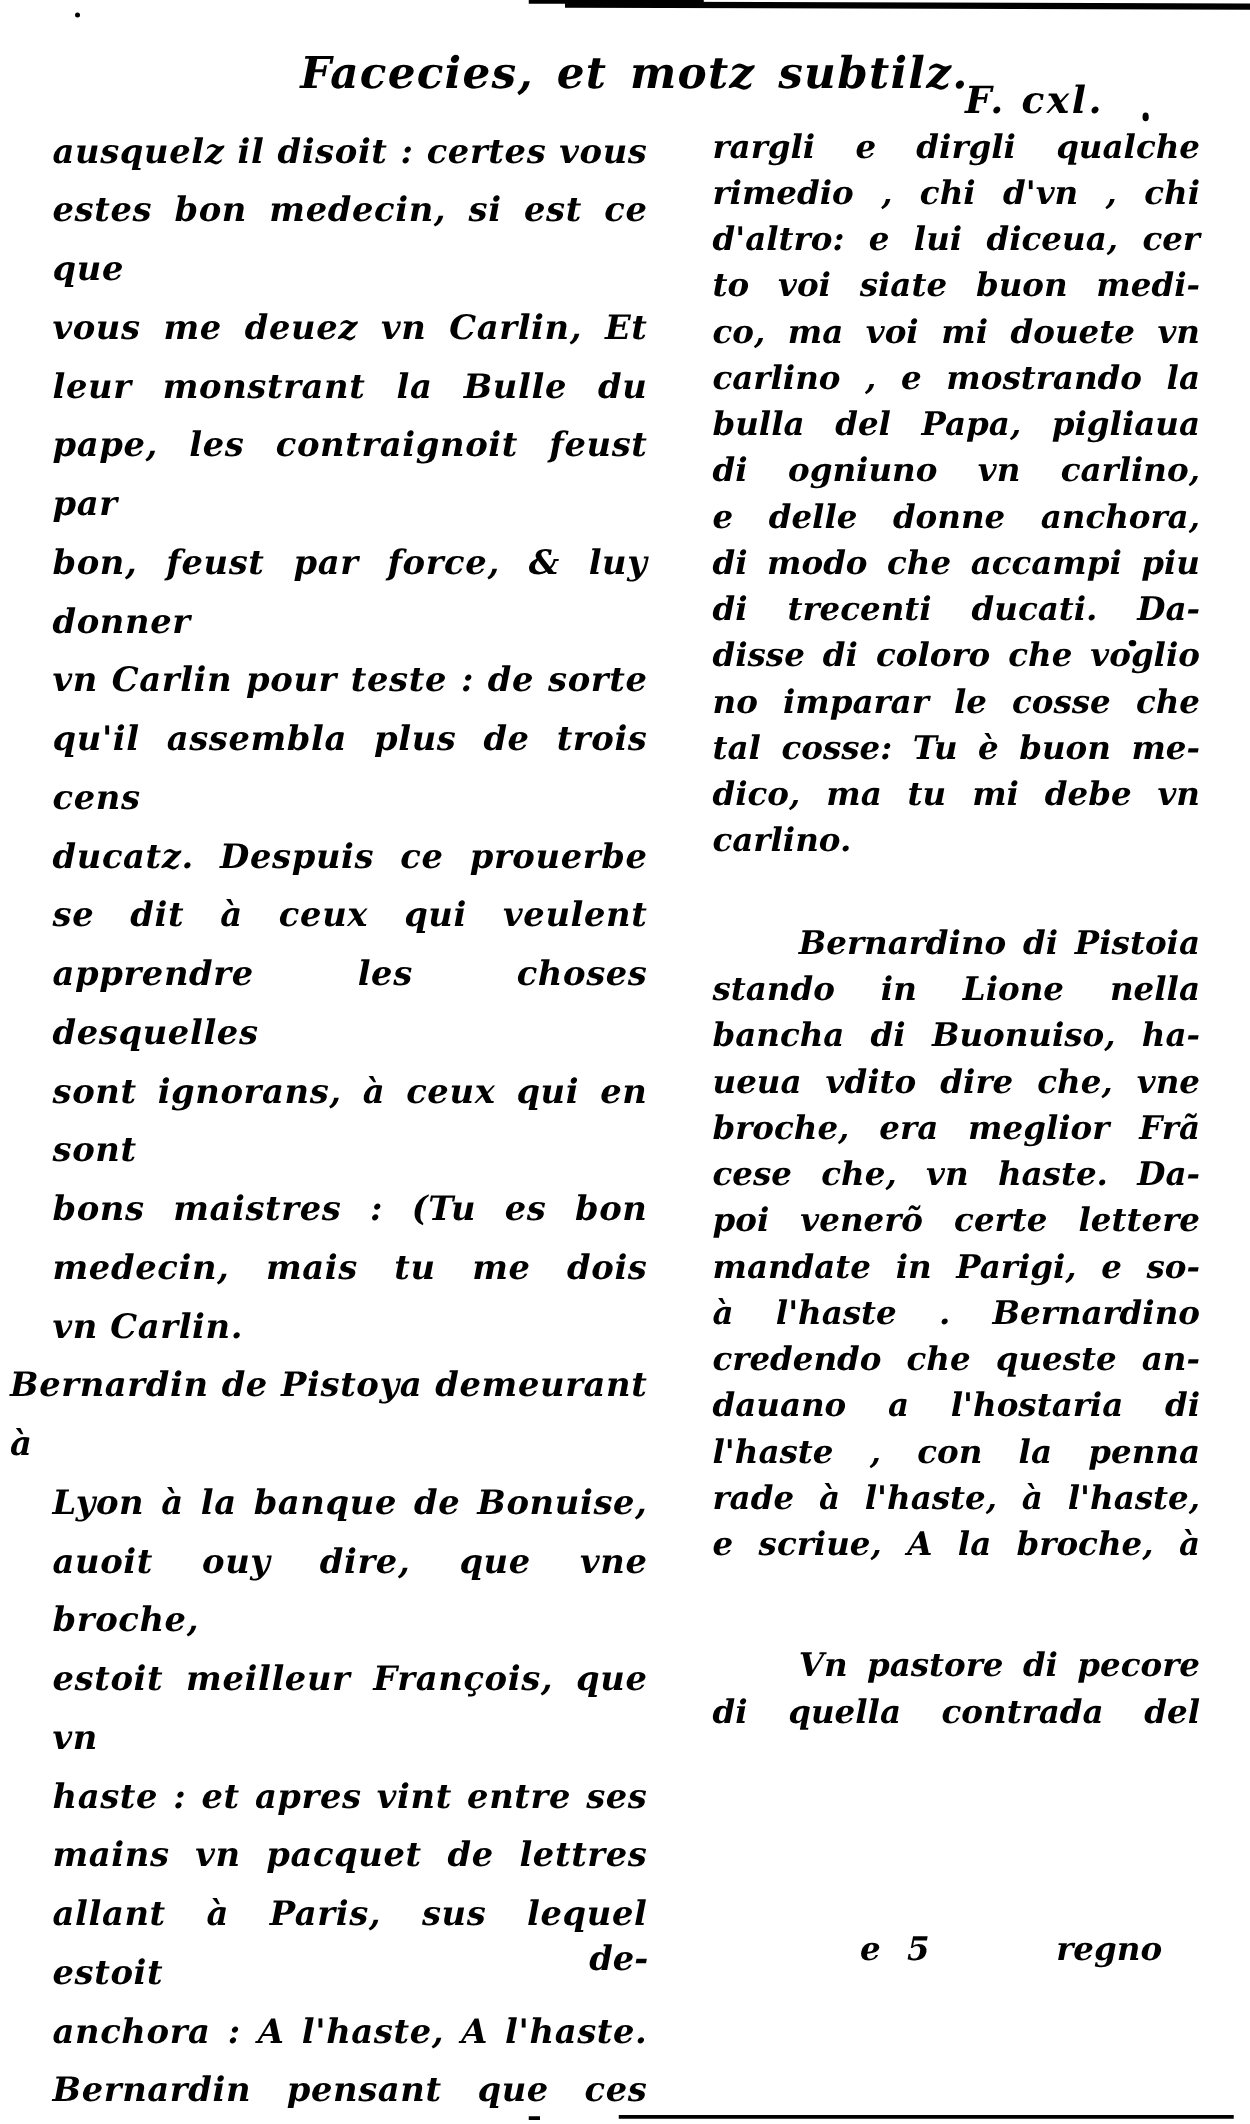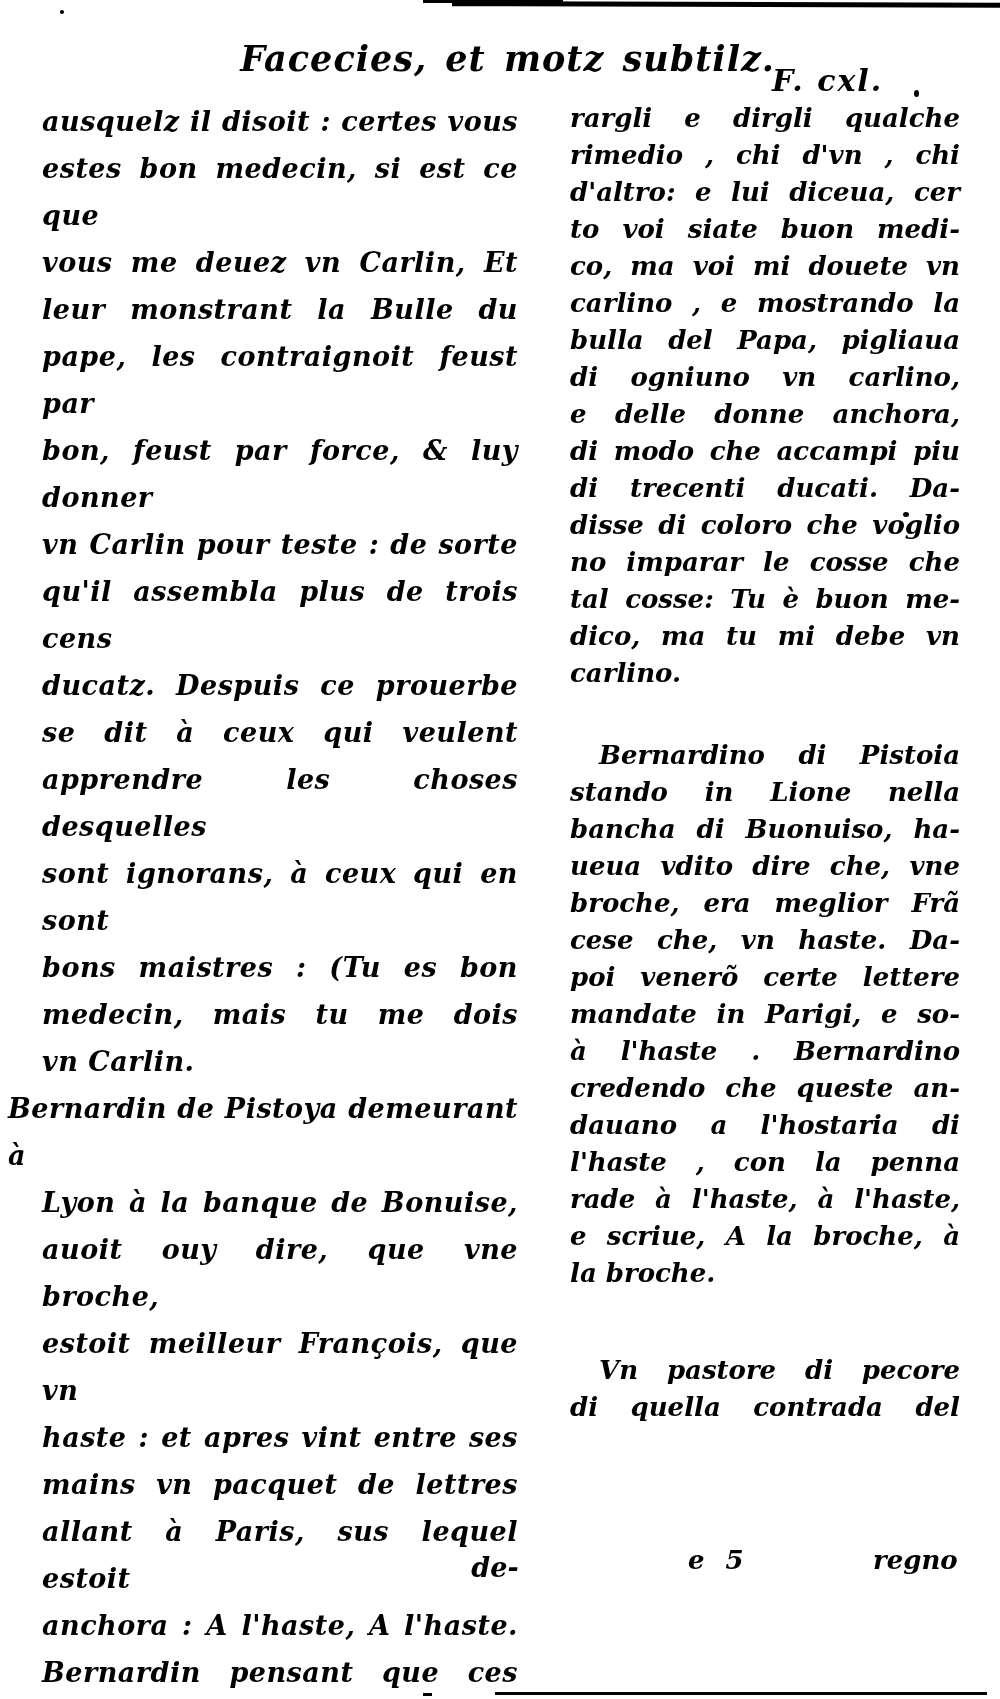--- a/index.html
+++ b/index.html
@@ -53,38 +53,38 @@
   .col-left .line{
     font-size:27px;line-height:47px;letter-spacing:0.5px;
     white-space:normal;
   }
   .col-right .line{
     font-size:26px;line-height:37px;
     white-space:normal;
   }
   .line.last{text-align-last:left;}
   .col-left .p-outdent .line.first{margin-left:-34px;}
-  .col-right .p-indent .line.first{margin-left:29px;}
+  .col-right .p-indent .line.first{margin-left:69px;}
   .col-right .para + .para{margin-top:45px;}
   .col-right .para:nth-child(3){margin-top:60px;}
 
   
   .catchword-left{
     position:absolute;left:440px;top:1548px;width:110px;
     text-align:center;
     font-style:italic;font-weight:700;font-size:27px;line-height:40px;
   }
   .signature-mark{
     position:absolute;left:688px;top:1542px;
     font-style:italic;font-weight:700;font-size:26px;line-height:37px;
     letter-spacing:6px;
   }
   .catchword-right{
     position:absolute;left:845px;top:1542px;
-    font-style:italic;font-weight:700;font-size:26px;line-height:37px;margin-left:28px;
+    font-style:italic;font-weight:700;font-size:26px;line-height:37px;
   }
 </style>
 </head>
 <body>
 
 <div class="page">
 
   <div class="artifact a-top1"></div>
   <div class="artifact a-top2"></div>
 
@@ -155,21 +155,20 @@
         <div class="line">broche, era meglior Frã</div>
         <div class="line">cese che, vn haste. Da-</div>
         <div class="line">poi venerõ certe lettere</div>
         <div class="line">mandate in Parigi, e so-</div>
         <div class="line">à l'haste . Bernardino</div>
         <div class="line">credendo che queste an-</div>
         <div class="line">dauano a l'hostaria di</div>
         <div class="line">l'haste , con la penna</div>
         <div class="line">rade à l'haste, à l'haste,</div>
         <div class="line">e scriue, A la broche, à</div>
-        <div class="line last">la broche.</div>
       </div>
       <div class="para p-indent">
         <div class="line first">Vn pastore di pecore</div>
         <div class="line">di quella contrada del</div>
       </div>
     </div>
 
   <div class="catchword-left">de-</div>
 
   <div class="signature-mark">e 5</div>

